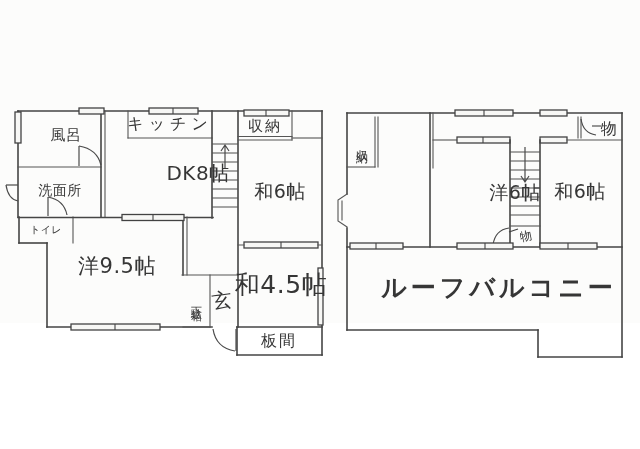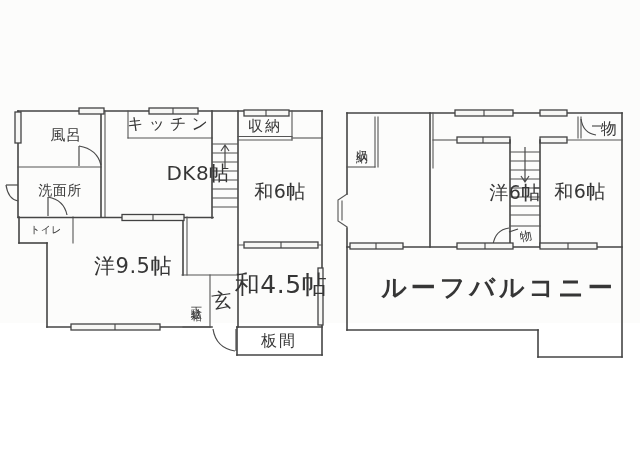--- a/index.html
+++ b/index.html
@@ -163,21 +163,21 @@
     </g>
   </svg>
 
   <div class="label" style="left:66px;top:135px;font-size:15px;">風呂</div>
   <div class="label" style="left:170px;top:124px;font-size:16px;letter-spacing:5px;">キッチン</div>
   <div class="label" style="left:265px;top:126px;font-size:15px;letter-spacing:2px;">収納</div>
   <div class="label" style="left:157px;top:173px;font-size:20px;margin-left:41px;">DK8帖</div>
   <div class="label" style="left:60px;top:190px;font-size:14px;">洗面所</div>
   <div class="label" style="left:46px;top:230px;font-size:10px;">トイレ</div>
   <div class="label" style="left:280px;top:191px;font-size:19px;">和6帖</div>
-  <div class="label" style="left:117px;top:266px;font-size:21px;margin-left:16px;">洋9.5帖</div>
+  <div class="label" style="left:117px;top:266px;font-size:21px;">洋9.5帖</div>
   <div class="label vert" style="left:196px;top:301px;font-size:11px;">下駄箱</div>
   <div class="label" style="left:222px;top:300px;font-size:20px;transform:translate(-50%,-50%) rotate(-7deg);">玄</div>
   <div class="label" style="left:281px;top:284px;font-size:25px;">和4.5帖</div>
   <div class="label" style="left:279px;top:341px;font-size:16px;letter-spacing:2px;">板間</div>
 
   <div class="label vert" style="left:362px;top:142px;font-size:12px;">収納</div>
   <div class="label" style="left:483px;top:192px;font-size:19px;margin-left:32px;">洋6帖</div>
   <div class="label" style="left:580px;top:191px;font-size:19px;">和6帖</div>
   <div class="label" style="left:609px;top:129px;font-size:16px;">物</div>
   <div class="label" style="left:526px;top:236px;font-size:12px;transform:translate(-50%,-50%) rotate(-12deg);">物</div>

